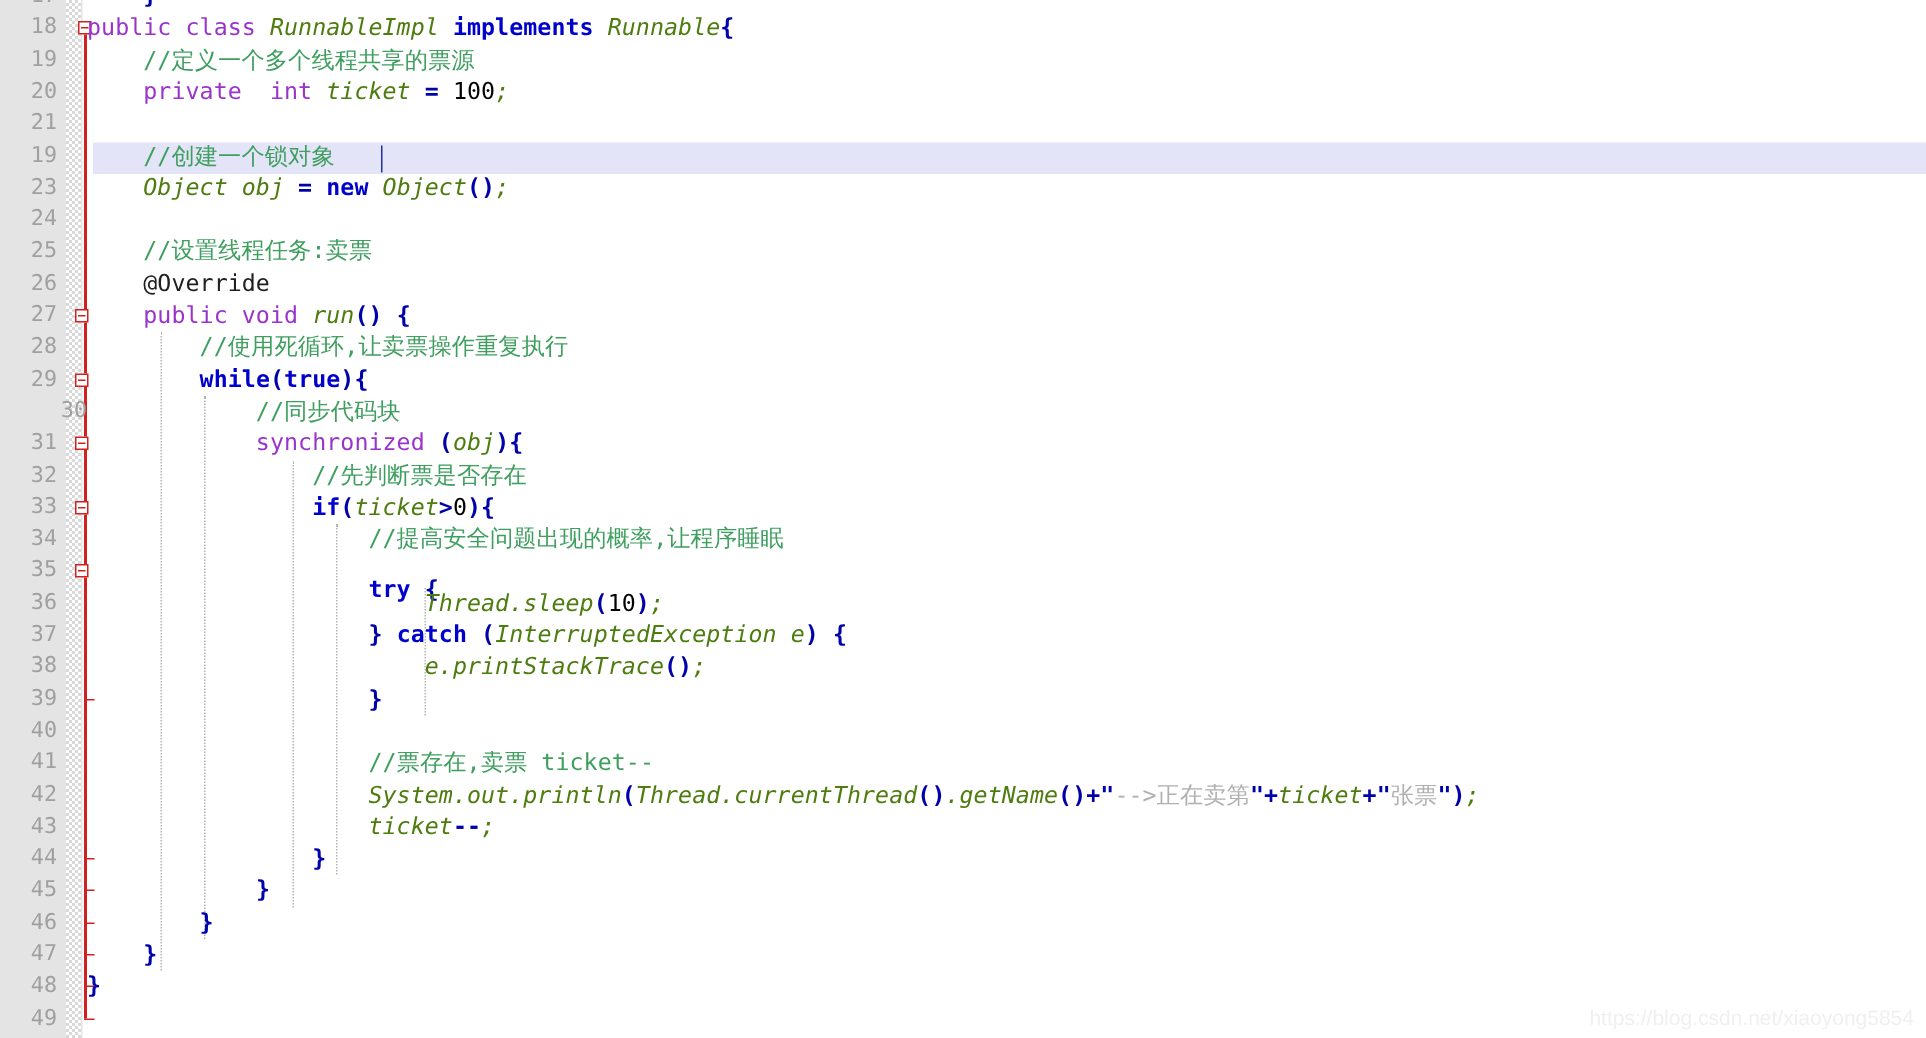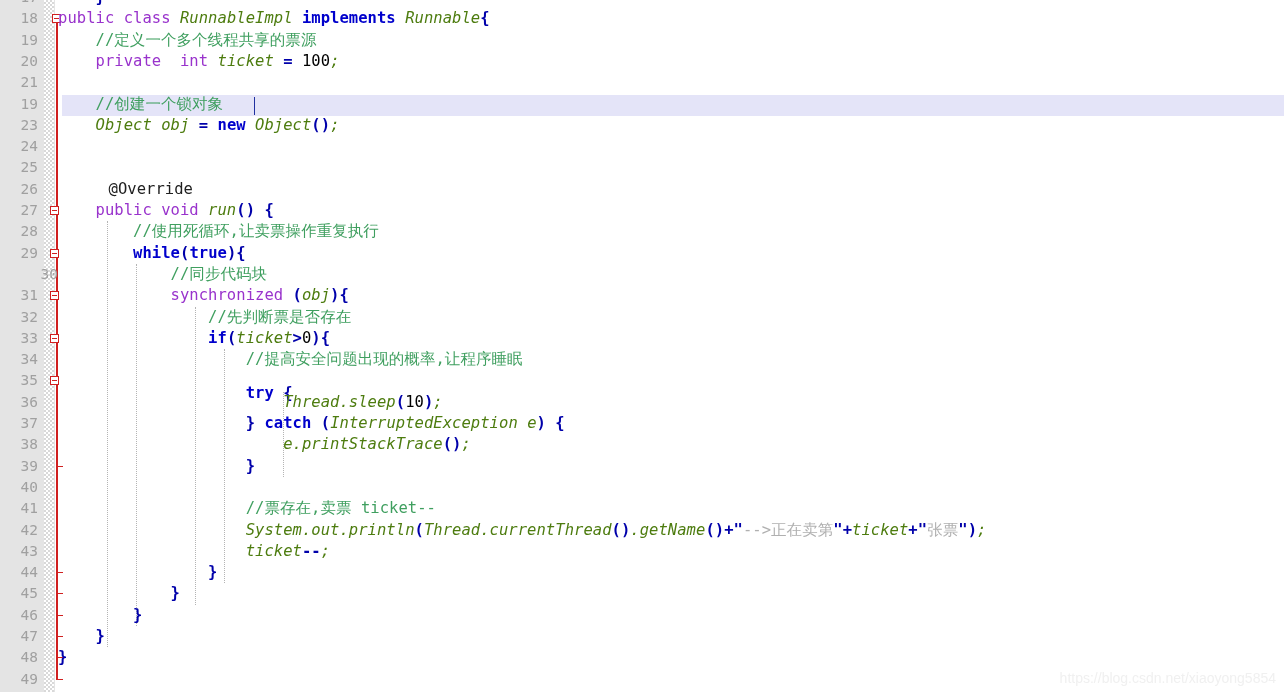--- a/index.html
+++ b/index.html
@@ -249,21 +249,22 @@
 
   <div class="code-layer" id="code-layer">
       <div class="code-line" style="top: -13px;"><span class="plain">    </span><span class="punct">}</span></div>
       <div class="code-line" style="top: 8.3px;"><span class="kw-purple">public class </span><span class="plain">RunnableImpl </span><span class="kw-blue">implements</span><span class="plain"> Runnable</span><span class="punct">{</span></div>
       <div class="code-line" style="top: 29.6px;"><span class="comment">    //定义一个多个线程共享的票源</span></div>
       <div class="code-line" style="top: 50.9px;"><span class="kw-purple">    private  int </span><span class="plain">ticket </span><span class="punct">=</span><span class="plain"> </span><span class="number">100</span><span class="plain">;</span></div>
       <div class="code-line" style="top: 72.2px;"></div>
       <div class="code-line" style="top: 93.5px;"><span class="comment">    //创建一个锁对象</span></div>
       <div class="code-line" style="top: 114.8px;"><span class="plain">    Object obj </span><span class="punct">=</span><span class="plain"> </span><span class="kw-blue">new</span><span class="plain"> Object</span><span class="punct">()</span><span class="plain">;</span></div>
       <div class="code-line" style="top: 136.1px;"></div>
-      <div class="code-line" style="top: 178.7px; padding-left: 13px;"><span class="annot">    @Override</span></div>
+      <div class="code-line" style="top: 157.4px;"><span class="comment">    //设置线程任务:卖票</span></div>
+      <div class="code-line" style="top: 178.7px;"><span class="annot">    @Override</span></div>
       <div class="code-line" style="top: 200px;"><span class="kw-purple">    public void </span><span class="plain">run</span><span class="punct">()</span><span class="plain"> </span><span class="punct">{</span></div>
       <div class="code-line" style="top: 221.3px;"><span class="comment">        //使用死循环,让卖票操作重复执行</span></div>
       <div class="code-line" style="top: 242.6px;"><span class="plain">        </span><span class="kw-blue">while</span><span class="punct">(</span><span class="kw-blue">true</span><span class="punct">)</span><span class="punct">{</span></div>
       <div class="code-line" style="top: 263.9px;"><span class="comment">            //同步代码块</span></div>
       <div class="code-line" style="top: 285.2px;"><span class="kw-purple">            synchronized </span><span class="punct">(</span><span class="plain">obj</span><span class="punct">)</span><span class="punct">{</span></div>
       <div class="code-line" style="top: 306.5px;"><span class="comment">                //先判断票是否存在</span></div>
       <div class="code-line" style="top: 327.8px;"><span class="plain">                </span><span class="kw-blue">if</span><span class="punct">(</span><span class="plain">ticket</span><span class="punct">&gt;</span><span class="number">0</span><span class="punct">)</span><span class="punct">{</span></div>
       <div class="code-line" style="top: 349.1px;"><span class="comment">                    //提高安全问题出现的概率,让程序睡眠</span></div>
       <div class="code-line" style="top: 383px; text-align: center;"><span class="plain">                    </span><span class="kw-blue">try</span><span class="plain"> </span><span class="punct">{</span></div>
       <div class="code-line" style="top: 391.7px;"><span class="plain">                        Thread.sleep</span><span class="punct">(</span><span class="number">10</span><span class="punct">)</span><span class="plain">;</span></div>

